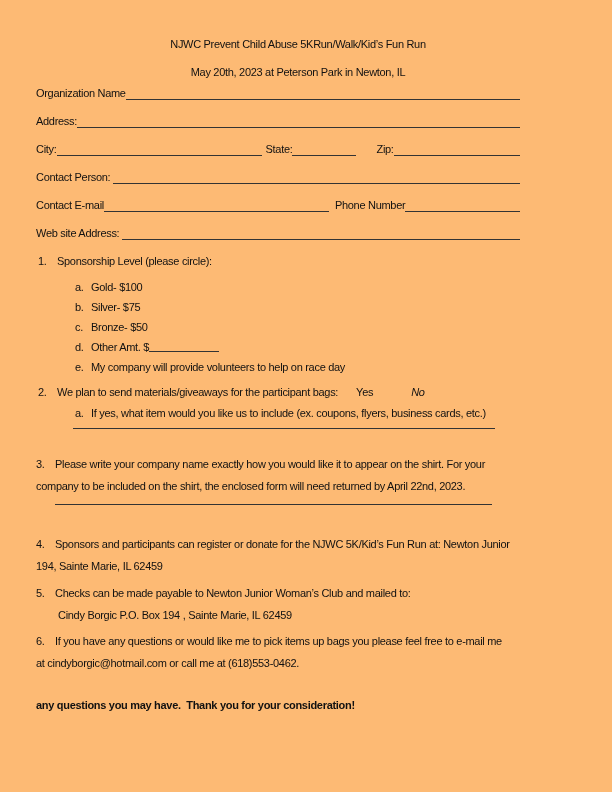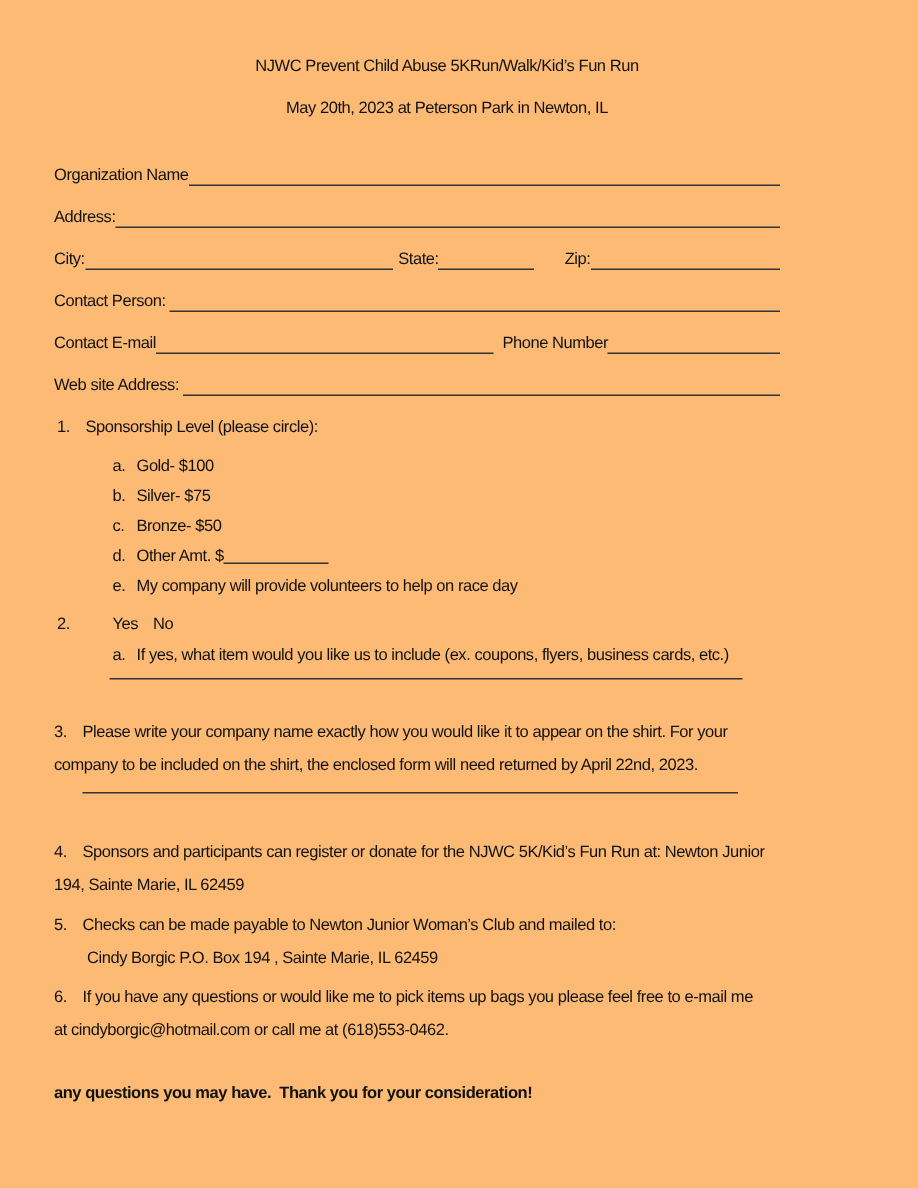--- a/index.html
+++ b/index.html
@@ -11,21 +11,21 @@
   }
   .sheet {
     box-sizing:border-box;
     width:612px; height:792px;
     padding:38px 92px 0 36px;
     overflow:hidden;
     background:#fdba74;
   }
   .center { text-align:center; white-space:pre; }
   .title    { line-height:13px; margin-bottom:15px; margin-left:40px; }
-  .subtitle { line-height:13px; margin-bottom:32px; margin-left:40px; }
+  .subtitle { line-height:13px; margin-bottom:8px; margin-left:40px; }
 
   
   .frow { display:flex; align-items:flex-end; line-height:13px; margin-bottom:15px; }
   .flabel { white-space:pre; }
   .fline { display:inline-block; height:12px; border-bottom:1px solid #333; }
   .fill { flex:1 1 auto; }
   .w205 { width:205px; }
   .w64  { width:64px; }
   .w225 { width:225px; }
   .w70  { width:70px; height:9px; }
@@ -37,21 +37,21 @@
   .qhead { display:flex; line-height:13px; }
   .qnum  { flex:0 0 19px; margin-left:2px; white-space:pre; }
   .opt   { display:flex; line-height:20px; margin-left:39px; align-items:center; }
   .optletter { flex:0 0 16px; white-space:pre; }
   .optlabel  { white-space:pre; }
   .q1 { margin-top:1px; }
   .q1 .qhead { margin-bottom:9px; }
   .q2 { margin-top:9px; }
   .q2sub { display:flex; line-height:13px; margin-top:8px; margin-left:39px; }
   .yes { margin-left:18px; white-space:pre; }
-  .no  { margin-left:10px; white-space:pre; }
+  .no  { margin-left:38px; white-space:pre;font-style:italic; }
 
   .blankline1 { margin-left:37px; width:422px; height:8px; border-bottom:1px solid #333; }
   .blankline2 { margin-left:19px; width:437px; height:7px; border-bottom:1px solid #333; }
 
   .para { display:flex; line-height:22px; }
   .pnum { flex:0 0 19px; white-space:pre; }
   .pline { white-space:pre; }
   .pcont { line-height:22px; white-space:pre; }
   .q3 { margin-top:24px; }
   .q4 { margin-top:28px; }
@@ -126,20 +126,21 @@
     </div>
     <div class="opt">
       <span class="optletter">e.</span>
       <span class="optlabel">My company will provide volunteers to help on race day</span>
     </div>
   </div>
 
   <div class="q2">
     <div class="qhead">
       <span class="qnum">2.</span>
+      <span class="pline">We plan to send materials/giveaways for the participant bags:</span>
       <span class="yes">Yes</span>
       <span class="no">No</span>
     </div>
     <div class="q2sub">
       <span class="optletter">a.</span>
       <span class="pline">If yes, what item would you like us to include (ex. coupons, flyers, business cards, etc.)</span>
     </div>
     <div class="blankline1"></div>
   </div>
 

